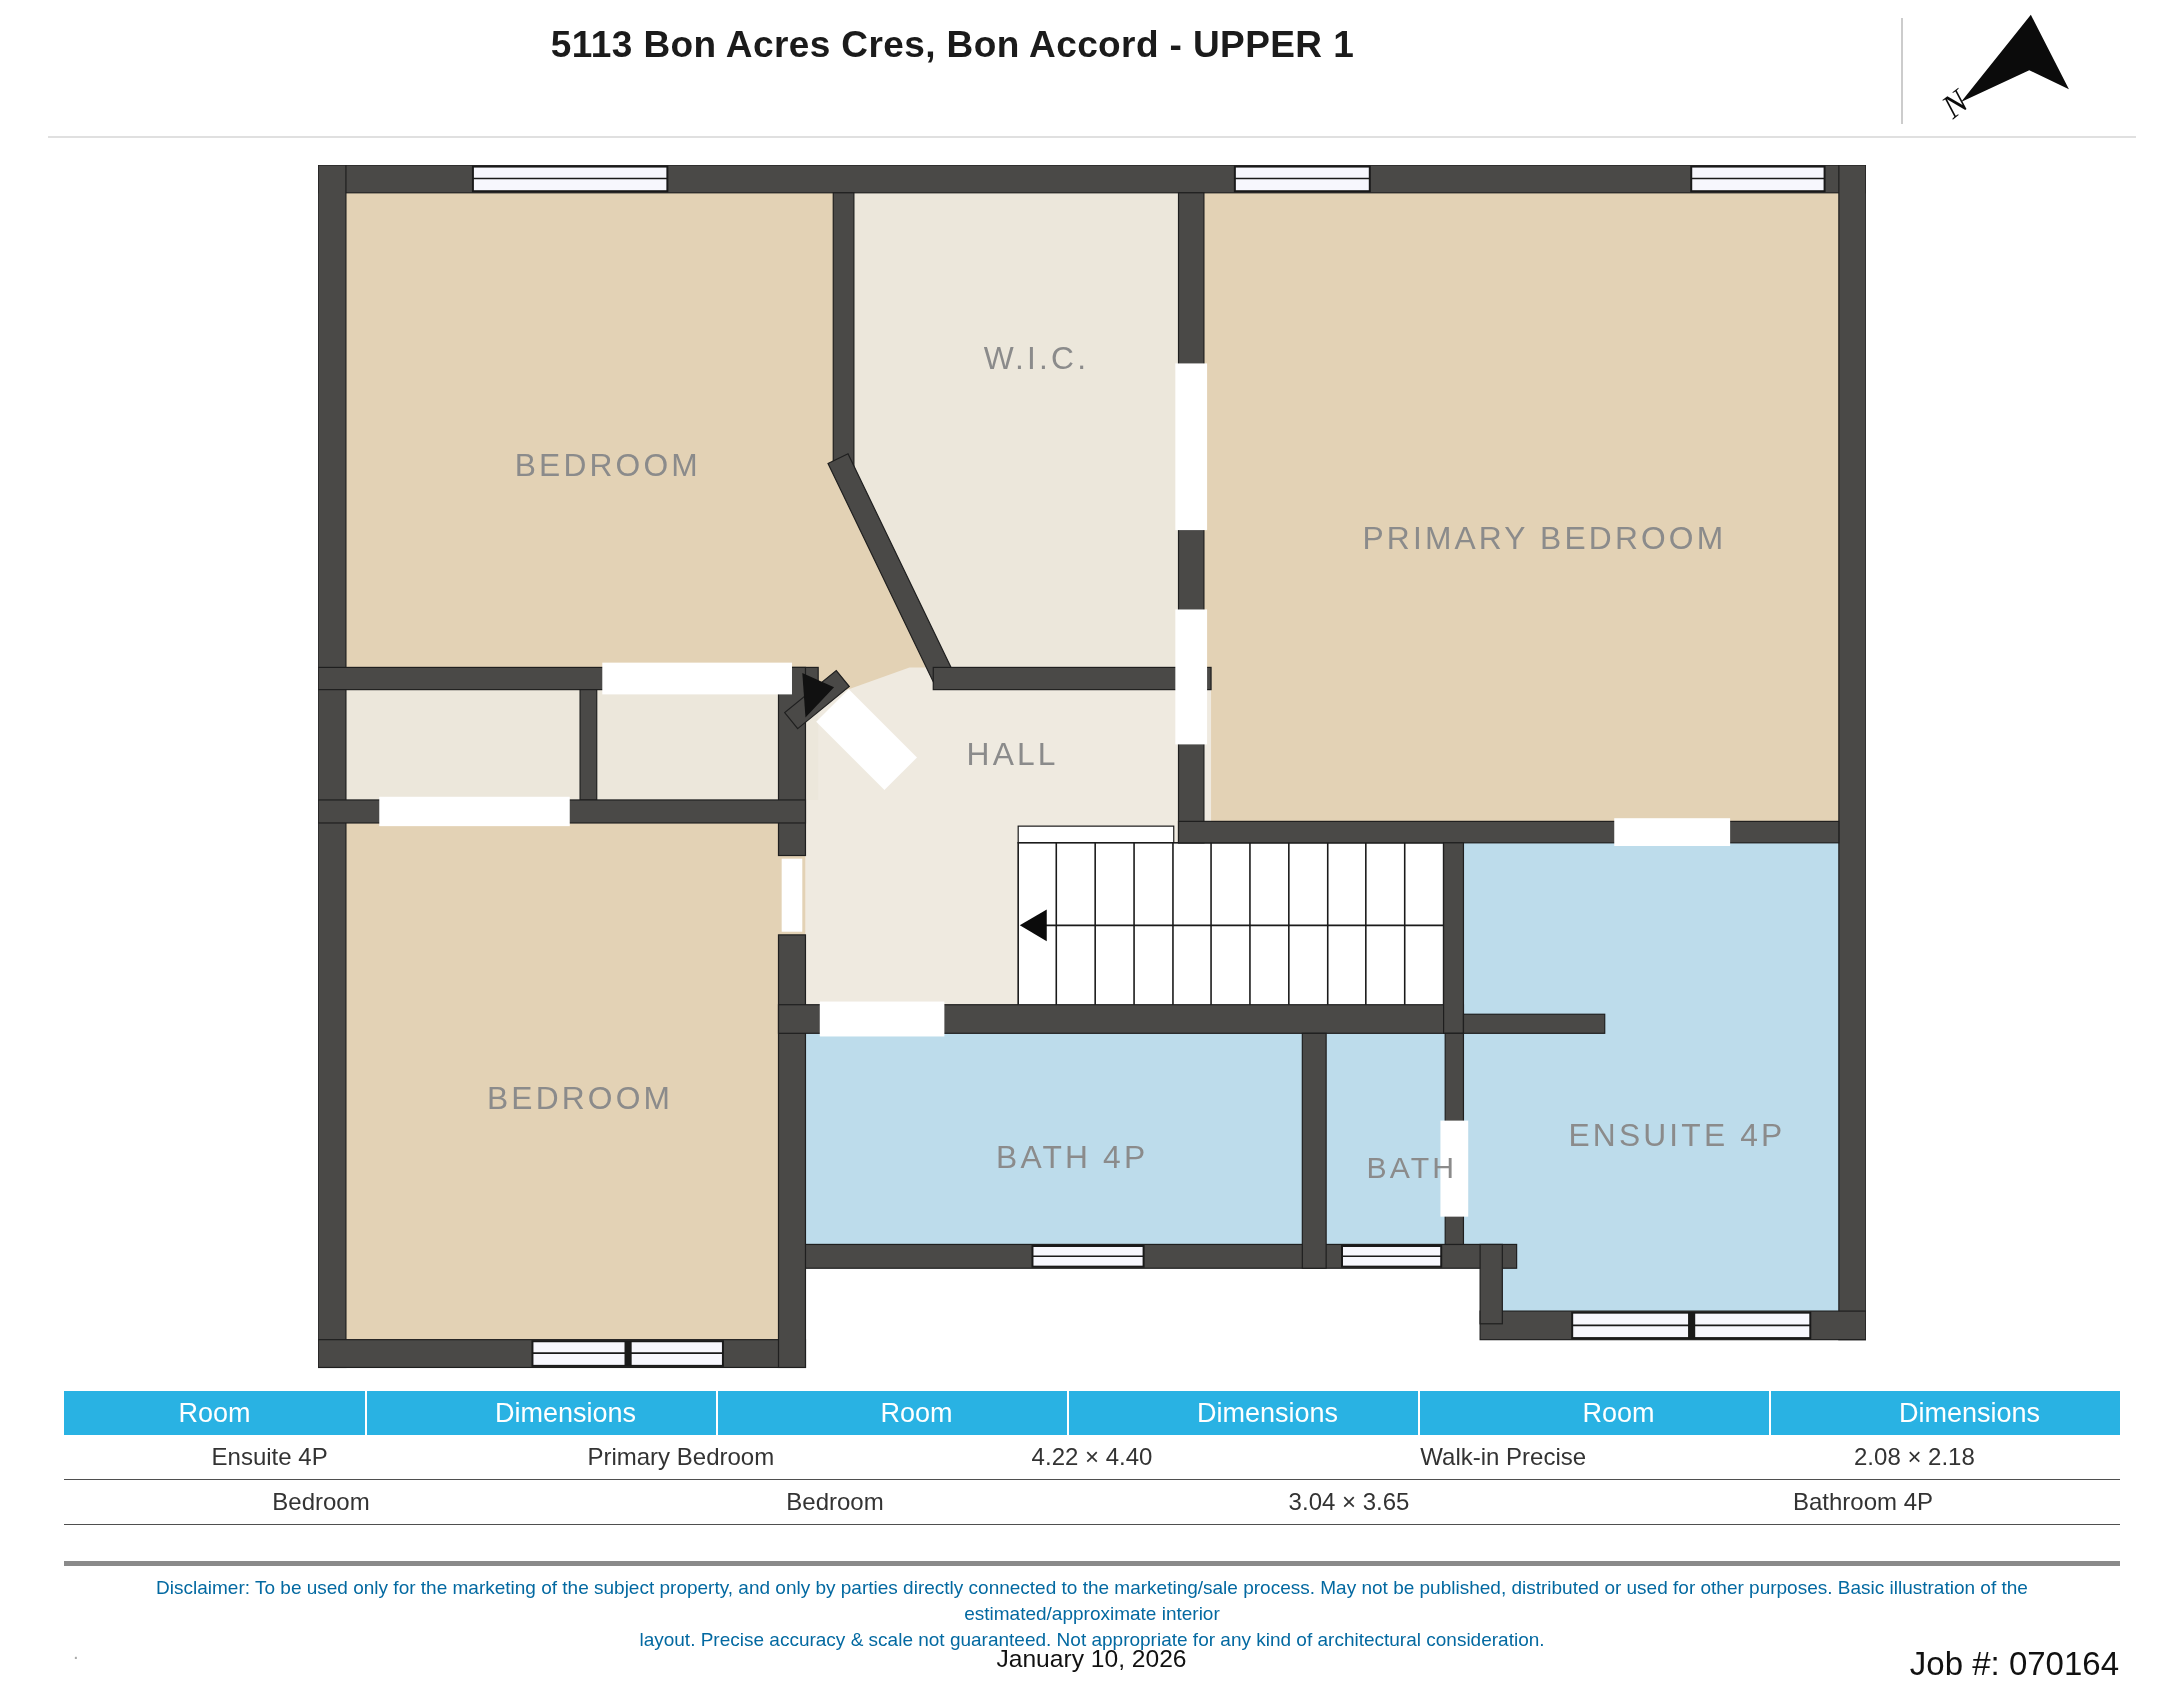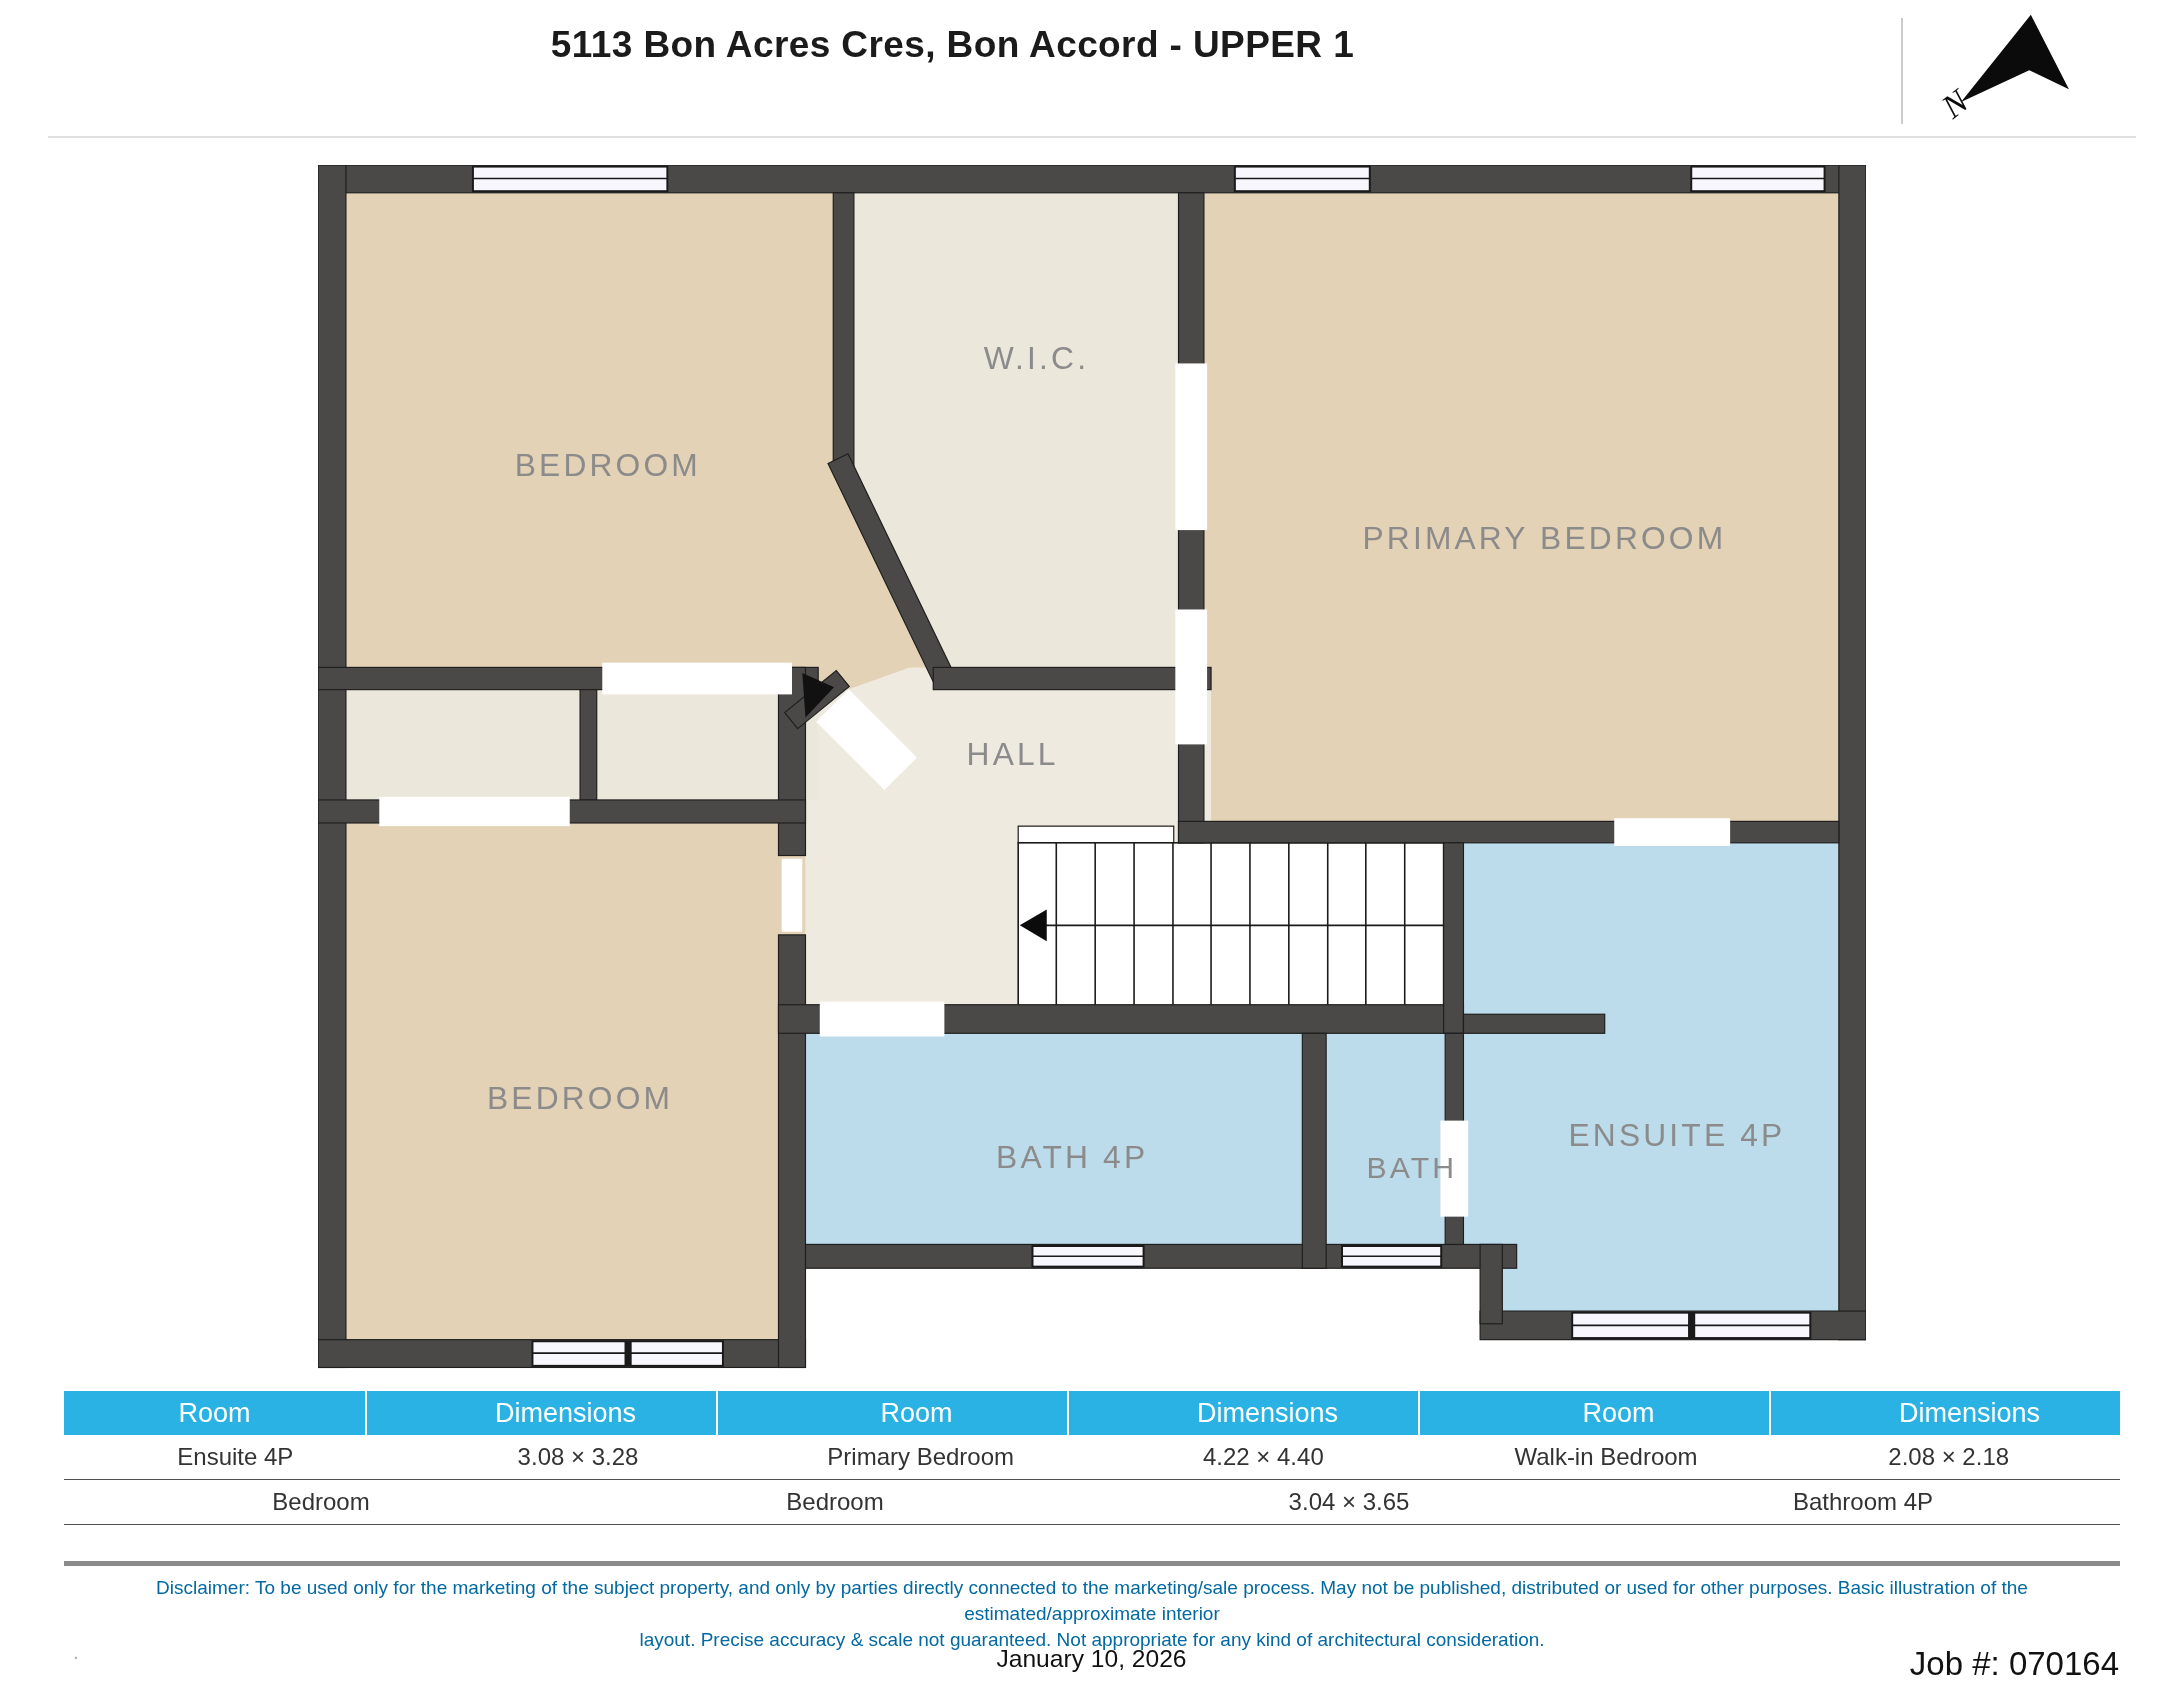--- a/index.html
+++ b/index.html
@@ -145,24 +145,23 @@
   <div class="thead">
     <div class="th">Room</div>
     <div class="th">Dimensions</div>
     <div class="th">Room</div>
     <div class="th">Dimensions</div>
     <div class="th">Room</div>
     <div class="th">Dimensions</div>
   </div>
   <div class="trow">
     <div class="td">Ensuite 4P</div>
-    <div class="td">3.08 × 3.28</div>
     <div class="td">Primary Bedroom</div>
     <div class="td">4.22 × 4.40</div>
-    <div class="td">Walk-in Bedroom</div>
+    <div class="td">Walk-in Precise</div>
     <div class="td">2.08 × 2.18</div>
   </div>
   <div class="trow">
     <div class="td">Bedroom</div>
     <div class="td">Bedroom</div>
     <div class="td">3.04 × 3.65</div>
     <div class="td">Bathroom 4P</div>
   </div>
 </div>
 <div class="abs table-endrule"></div>

